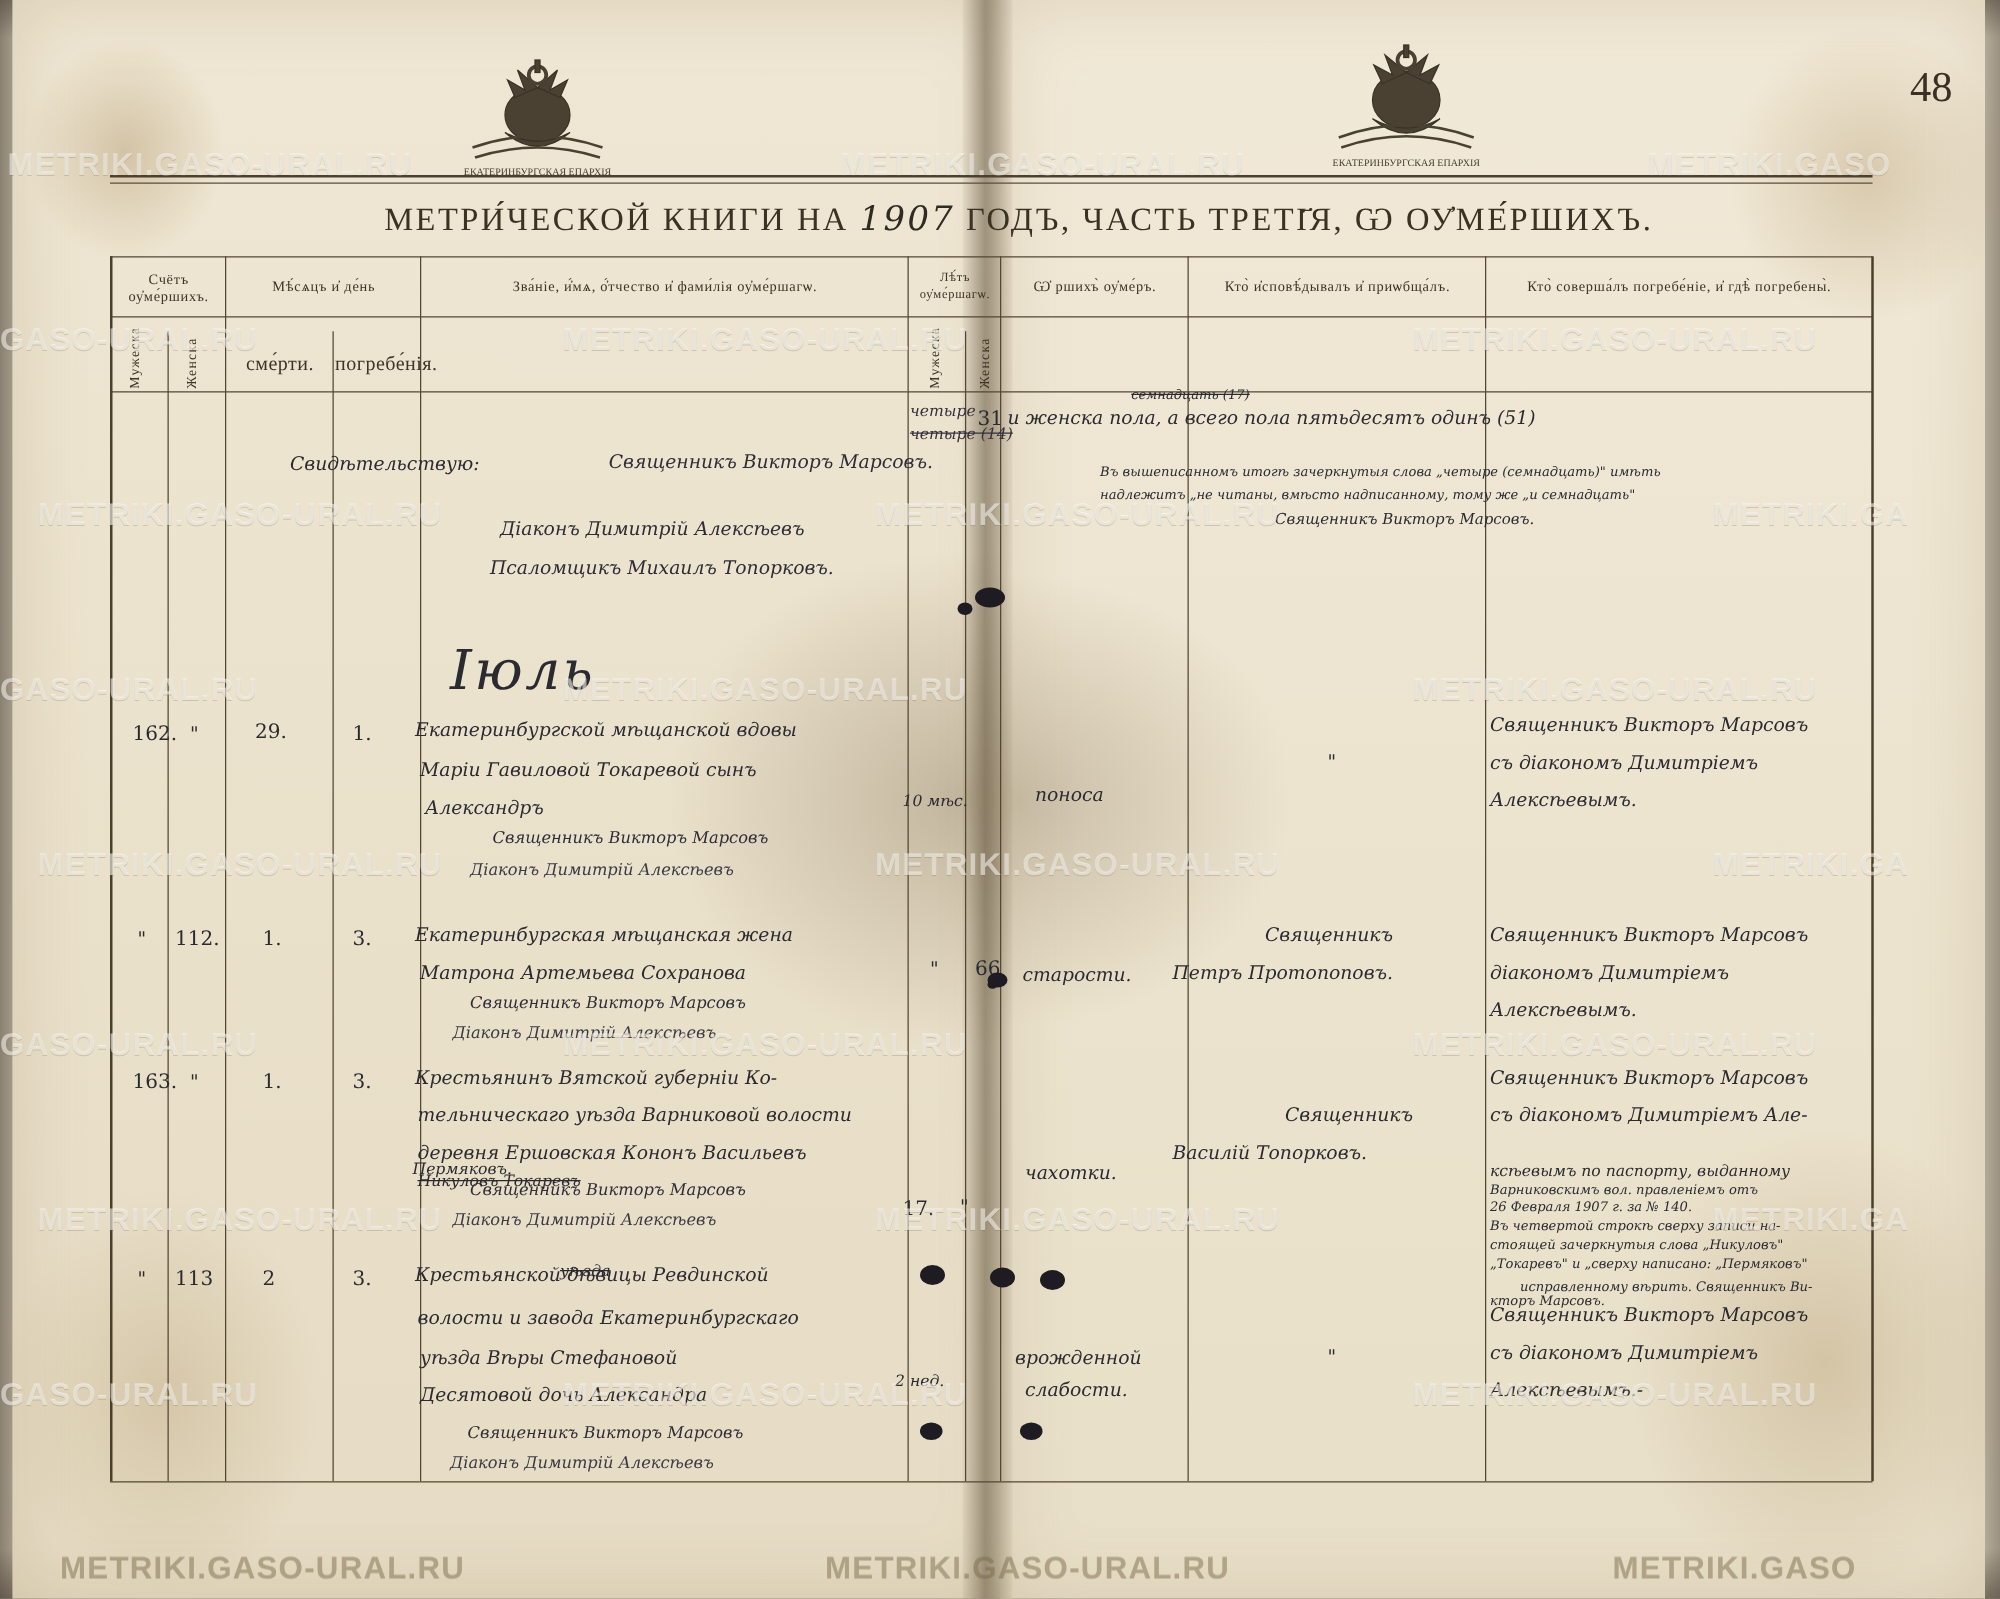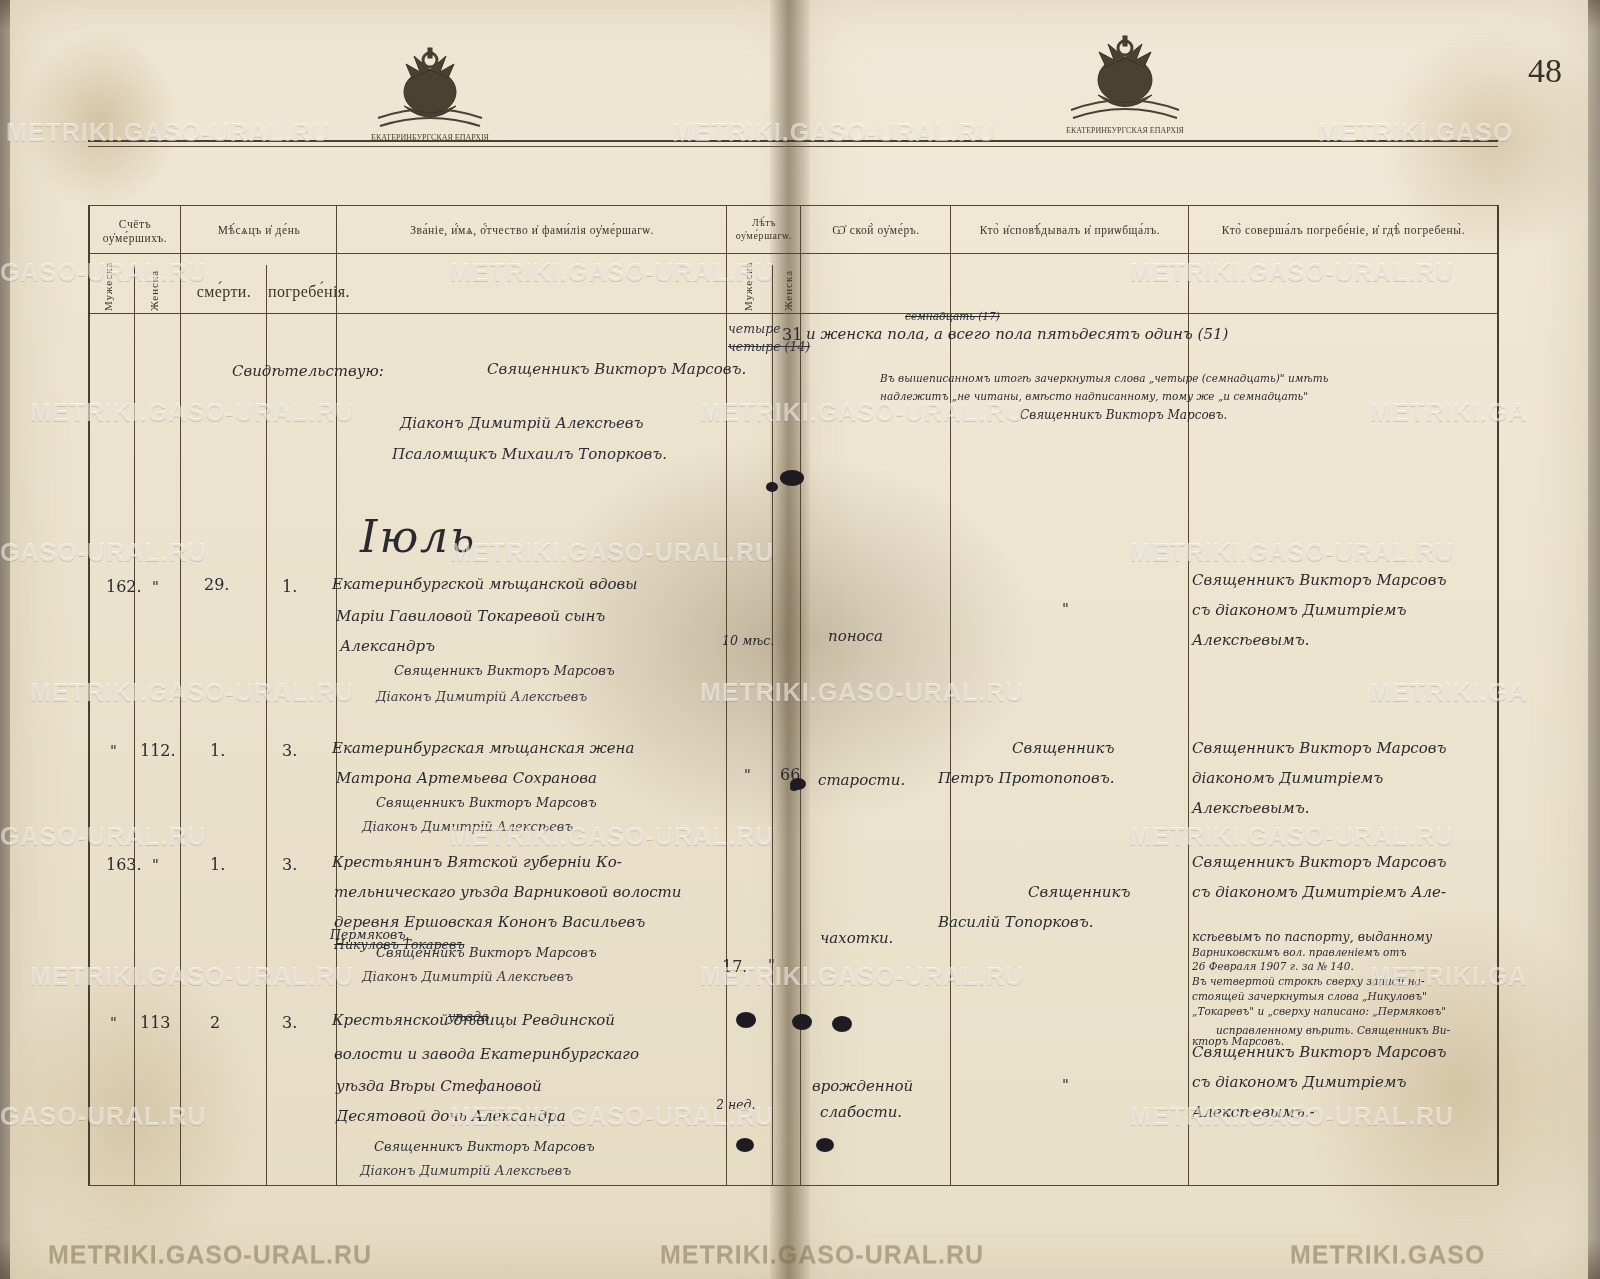--- a/index.html
+++ b/index.html
@@ -169,20 +169,25 @@
         <path d="M6 80 q54 -20 108 0"></path>
         <path d="M8 88 q52 -18 104 0"></path>
       </g>
       <text x="60" y="103" font-size="8" text-anchor="middle" fill="#4a4133" font-family="Liberation Serif, serif">ЕКАТЕРИНБУРГСКАЯ ЕПАРХІЯ</text>
     </svg>
   </div>
 
   <div class="rule" style="left:88px;top:140px;width:1410px;"></div>
   <div class="rule thin" style="left:88px;top:146px;width:1410px;"></div>
 
+  <div class="title">
+    <span>МЕТРИ́ЧЕСКОЙ КНИГИ НА</span>
+    <span class="hand">1907</span>
+    <span>ГОДЪ, ЧАСТЬ ТРЕТІ҃Я, Ѡ ОУ҆МЕ́РШИХЪ.</span>
+  </div>
 
   <div class="tbl">
 
     <div class="hline" style="top:0;"></div>
     <div class="hline" style="top:48px;"></div>
     <div class="hline" style="top:108px;"></div>
     <div class="hline" style="top:980px;"></div>
 
     <div class="vline d" style="left:0;"></div>
     <div class="vline" style="left:46px;top:60px;"></div>
@@ -193,21 +198,21 @@
     <div class="vline" style="left:684px;top:60px;"></div>
     <div class="vline" style="left:712px;"></div>
     <div class="vline" style="left:862px;"></div>
     <div class="vline" style="left:1100px;"></div>
     <div class="vline d" style="left:1409px;"></div>
 
     <div class="colhead" style="left:2px;top:12px;width:90px;">Счётъ<br>оу҆ме́ршихъ.</div>
     <div class="colhead" style="left:94px;top:18px;width:154px;">Мѣ́сѧцъ и҆ де́нь</div>
     <div class="colhead" style="left:250px;top:18px;width:388px;">Зва́ніе, и҆́мѧ, о҆́тчество и҆ фами́лія оу҆ме́ршагѡ.</div>
     <div class="colhead" style="left:640px;top:12px;width:72px;font-size:10px;">Лѣ́тъ<br>оу҆ме́ршагѡ.</div>
-    <div class="colhead" style="left:714px;top:18px;width:148px;">Ѡ҆ ской̀ оу҆ме́ръ.</div>
+    <div class="colhead" style="left:714px;top:18px;width:148px;">Ѡ҆ ршихъ̀ оу҆ме́ръ.</div>
     <div class="colhead" style="left:864px;top:18px;width:236px;">Кто̀ и҆сповѣ́дывалъ и҆ приѡбща́лъ.</div>
     <div class="colhead" style="left:1102px;top:18px;width:307px;">Кто̀ соверша́лъ погребе́ніе, и҆ гдѣ̀ погребены̀.</div>
 
     <div class="vtext" style="left:14px;top:62px;height:44px;">Мужеска</div>
     <div class="vtext" style="left:60px;top:62px;height:44px;">Женска</div>
     <div class="subhead" style="left:94px;top:78px;width:84px;">сме́рти.</div>
     <div class="subhead" style="left:180px;top:78px;width:66px;">погребе́нія.</div>
     <div class="vtext" style="left:654px;top:62px;height:44px;">Мужеска</div>
     <div class="vtext" style="left:694px;top:62px;height:44px;">Женска</div>
 

